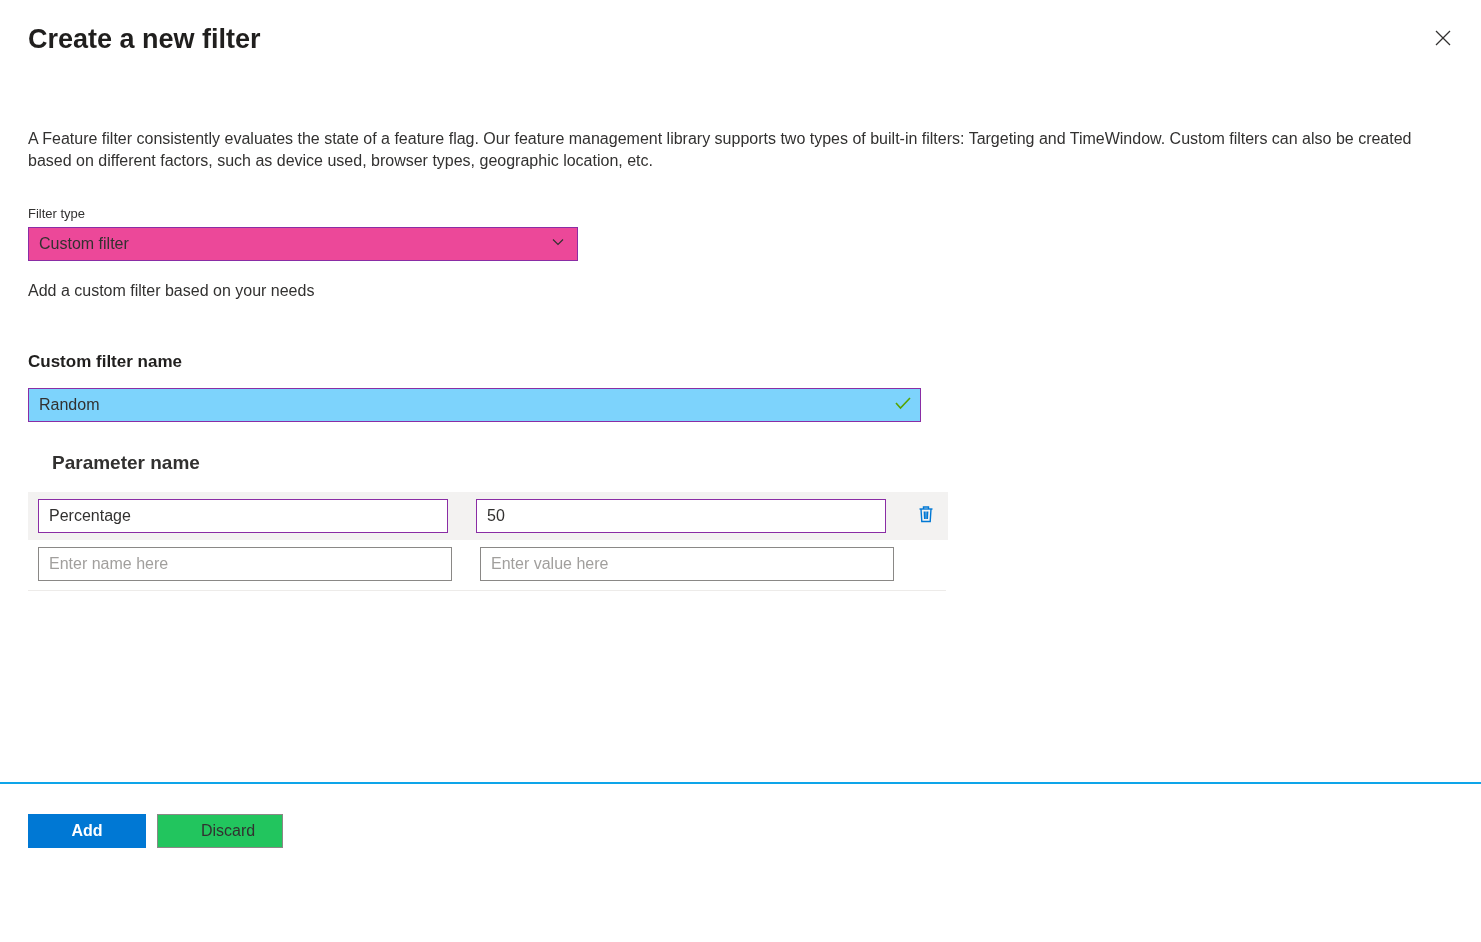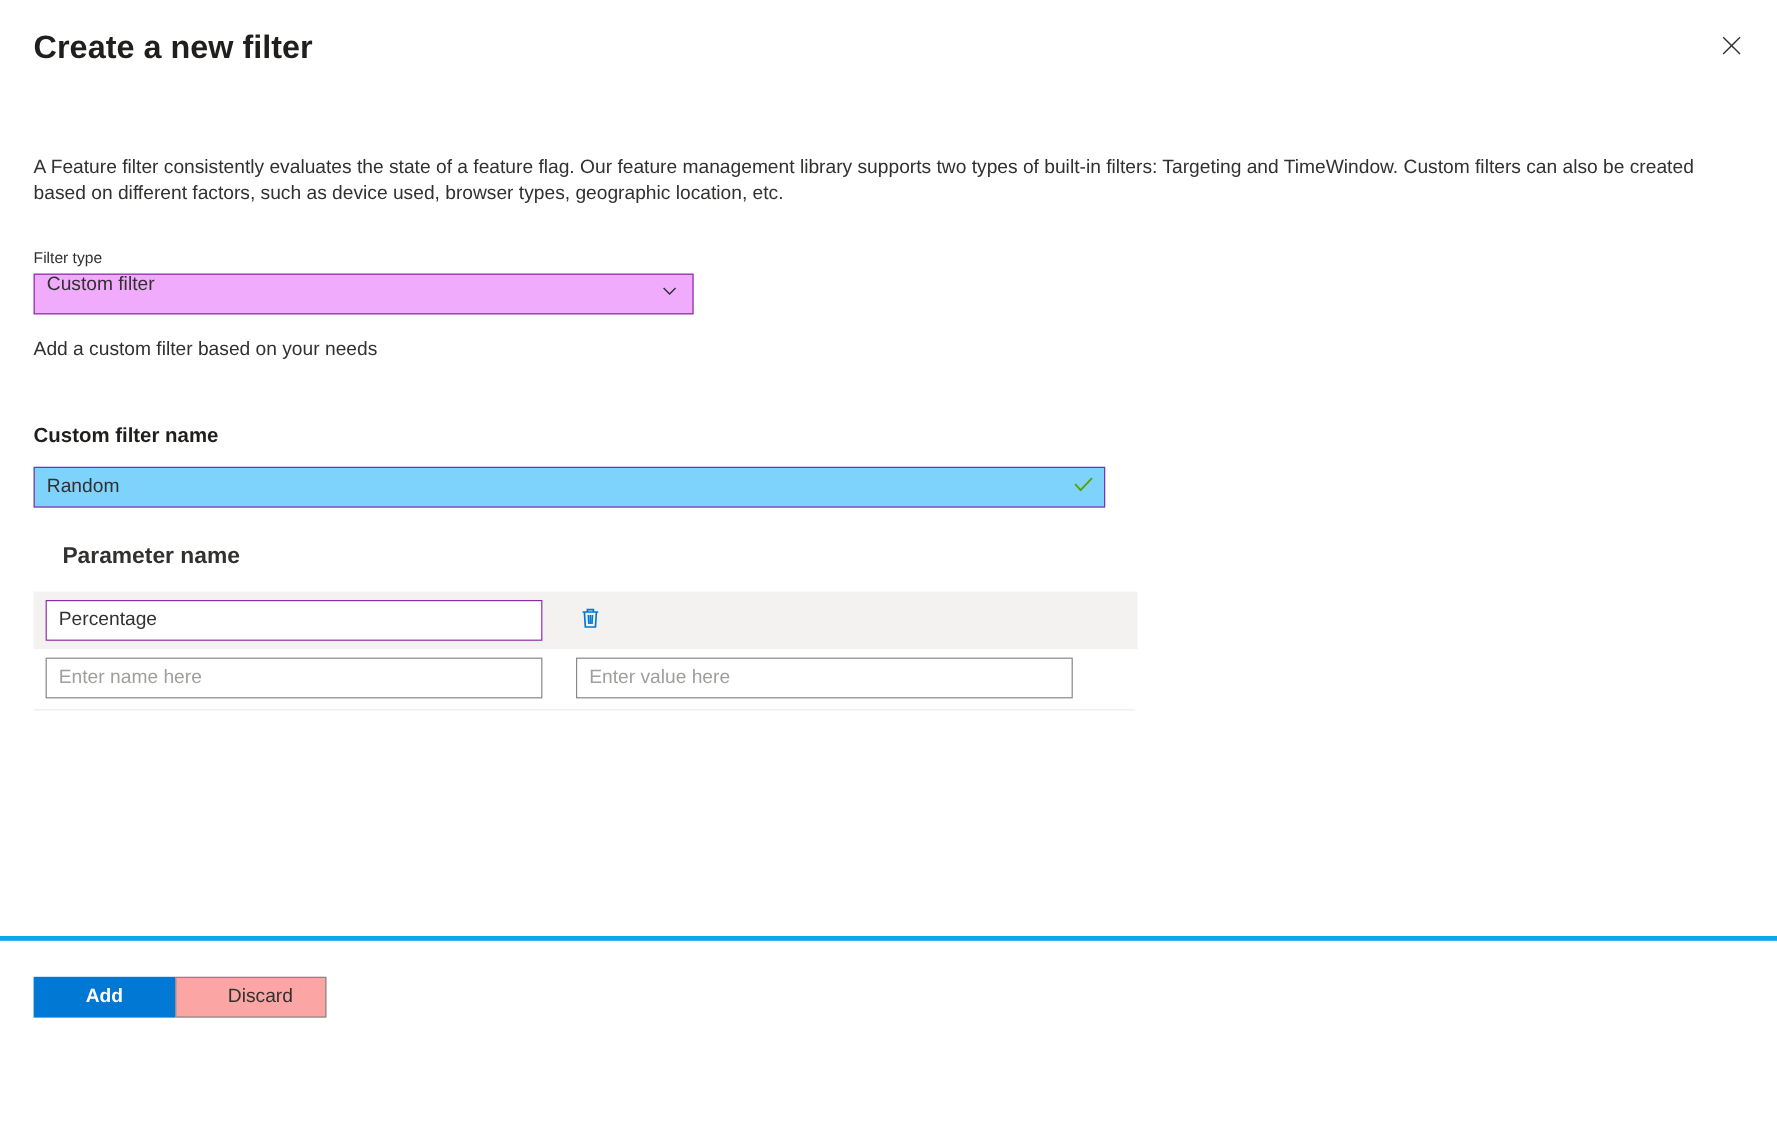--- a/index.html
+++ b/index.html
@@ -59,24 +59,24 @@
       position: relative;
       width: 550px;
     }
     .select-box {
       width: 100%;
       height: 34px;
       border: 1px solid #8a2da5;
       padding: 0 36px 0 10px;
       font-size: 16px;
       color: #323130;
-      background: #f0abfc;
+      background: #ec4899;
       cursor: pointer;
       display: flex;
-      align-items: flex-start;
+      align-items: center;
     }
     .chevron {
       position: absolute;
       right: 12px;
       top: 50%;
       transform: translateY(-50%);
       pointer-events: none;
     }
     .chevron svg {
       width: 16px;
@@ -192,40 +192,41 @@
     .params-divider {
       border-top: 1px solid #edebe9;
       margin-top: 2px;
       width: 918px;
     }
     .footer {
       position: absolute;
       bottom: 0;
       left: 0;
       right: 0;
-      border-top: 4px solid #0ea5e9;
+      border-top: 2px solid #0ea5e9;
       padding: 30px 28px 94px 28px;
       display: flex;
+      gap: 11px;
     }
     .btn {
       height: 34px;
       padding: 0 20px;
       font-size: 16px;
       cursor: pointer;
       border: none;
       font-family: inherit;
     }
     .btn-primary {
       background: #0078d4;
       color: #fff;
       font-weight: 600;
       min-width: 118px;
     }
     .btn-secondary {
-      background: #fca5a5;
+      background: #22c55e;
       color: #323130;
       border: 1px solid #8a8886;
       min-width: 126px;
       padding-left: 36px;
     }
   </style>
 </head>
 <body>
 
 <div class="header">
@@ -266,20 +267,21 @@
         </svg>
     </span>
   </div>
 
   <div class="params-table">
     <div class="params-header">
       <div class="col-name">Parameter name</div>
     </div>
     <div class="param-row active">
       <input class="param-input param-name-input active" type="text" value="Percentage" style="">
+      <input class="param-input param-value-input active" type="text" value="50" style="">
       <div class="delete-btn">
         <span>
           <svg viewBox="0 0 16 18">
             <polyline points="1.5,4 14.5,4"></polyline>
             <path d="M3,4 L3.8,16.5 L12.2,16.5 L13,4"></path>
             <path d="M5.5,4 L5.5,2 L10.5,2 L10.5,4"></path>
             <line x1="6.3" y1="6.5" x2="6.7" y2="14"></line>
             <line x1="8" y1="6.5" x2="8" y2="14"></line>
             <line x1="9.7" y1="6.5" x2="9.3" y2="14"></line>
           </svg>

